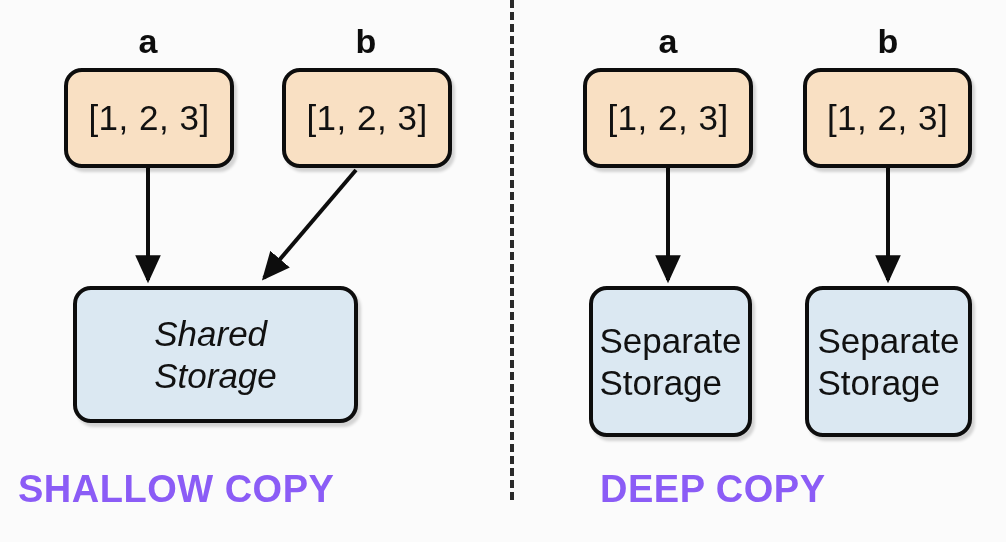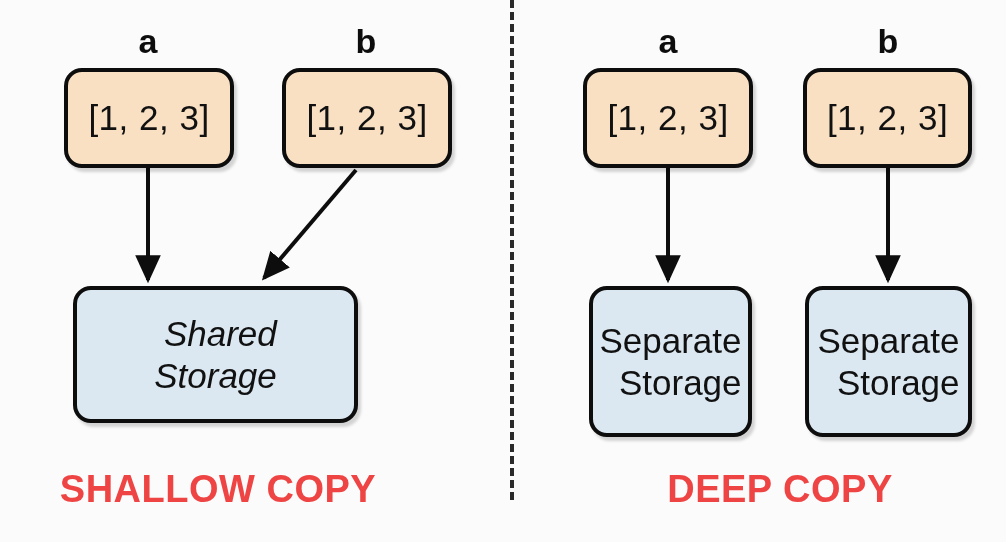--- a/index.html
+++ b/index.html
@@ -16,21 +16,21 @@
     font-family: "Liberation Sans", sans-serif;
   }
   .node {
     position: absolute;
     box-sizing: border-box;
     border: 4px solid #0d0d0d;
     border-radius: 18px;
     display: flex;
     align-items: center;
     justify-content: center;
-    text-align: right;
+    text-align: left;
     color: #111111;
     line-height: 1.18;
     box-shadow: 3px 4px 3px rgba(0,0,0,0.16);
   }
   .node.value {
     background: #f9e0c3;
     font-size: 35px;
     letter-spacing: 0.5px;
   }
   .node.storage {
@@ -46,22 +46,22 @@
     font-size: 34px;
     font-weight: bold;
     color: #0d0d0d;
     text-align: center;
     line-height: 1;
   }
   .caption {
     position: absolute;
     font-size: 38px;
     font-weight: bold;
-    color: #ef4444;
-    text-align: center;
+    color: #8b5cf6;
+    text-align: left;
     letter-spacing: 0.5px;
     line-height: 1;
   }
   .divider {
     position: absolute;
     left: 510px;
     top: 0px;
     width: 0;
     height: 500px;
     border-left: 4px dashed #2a2a2a;

